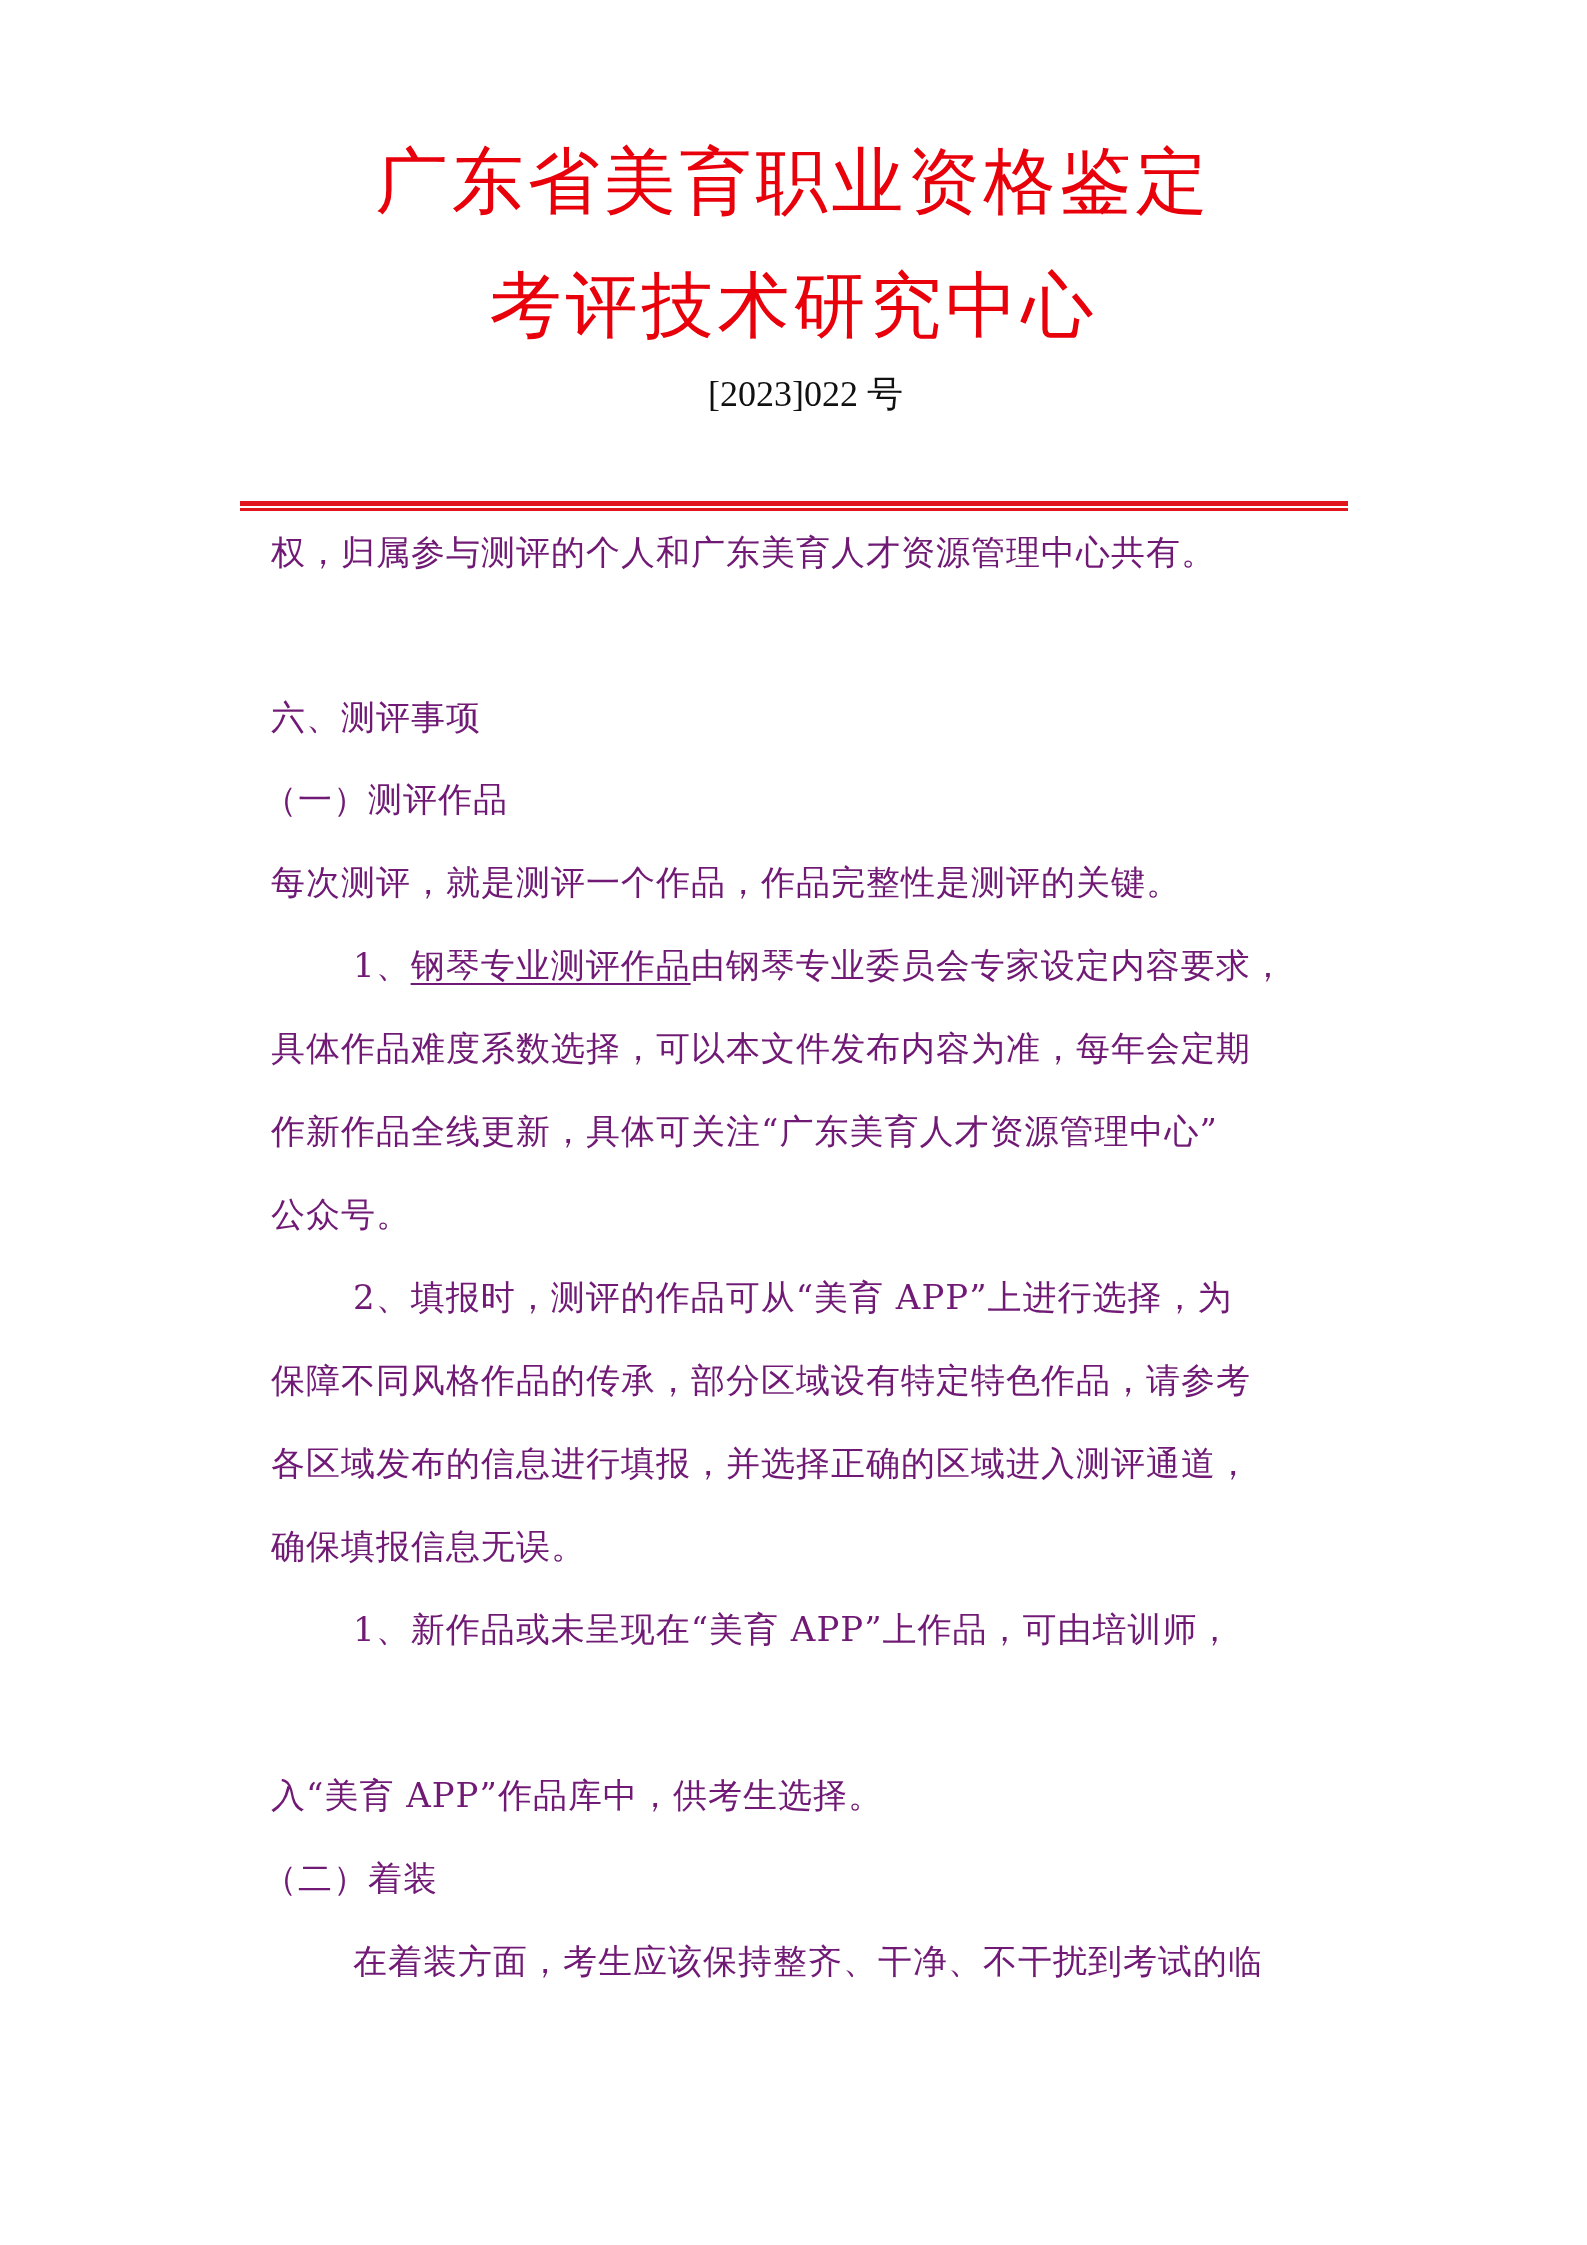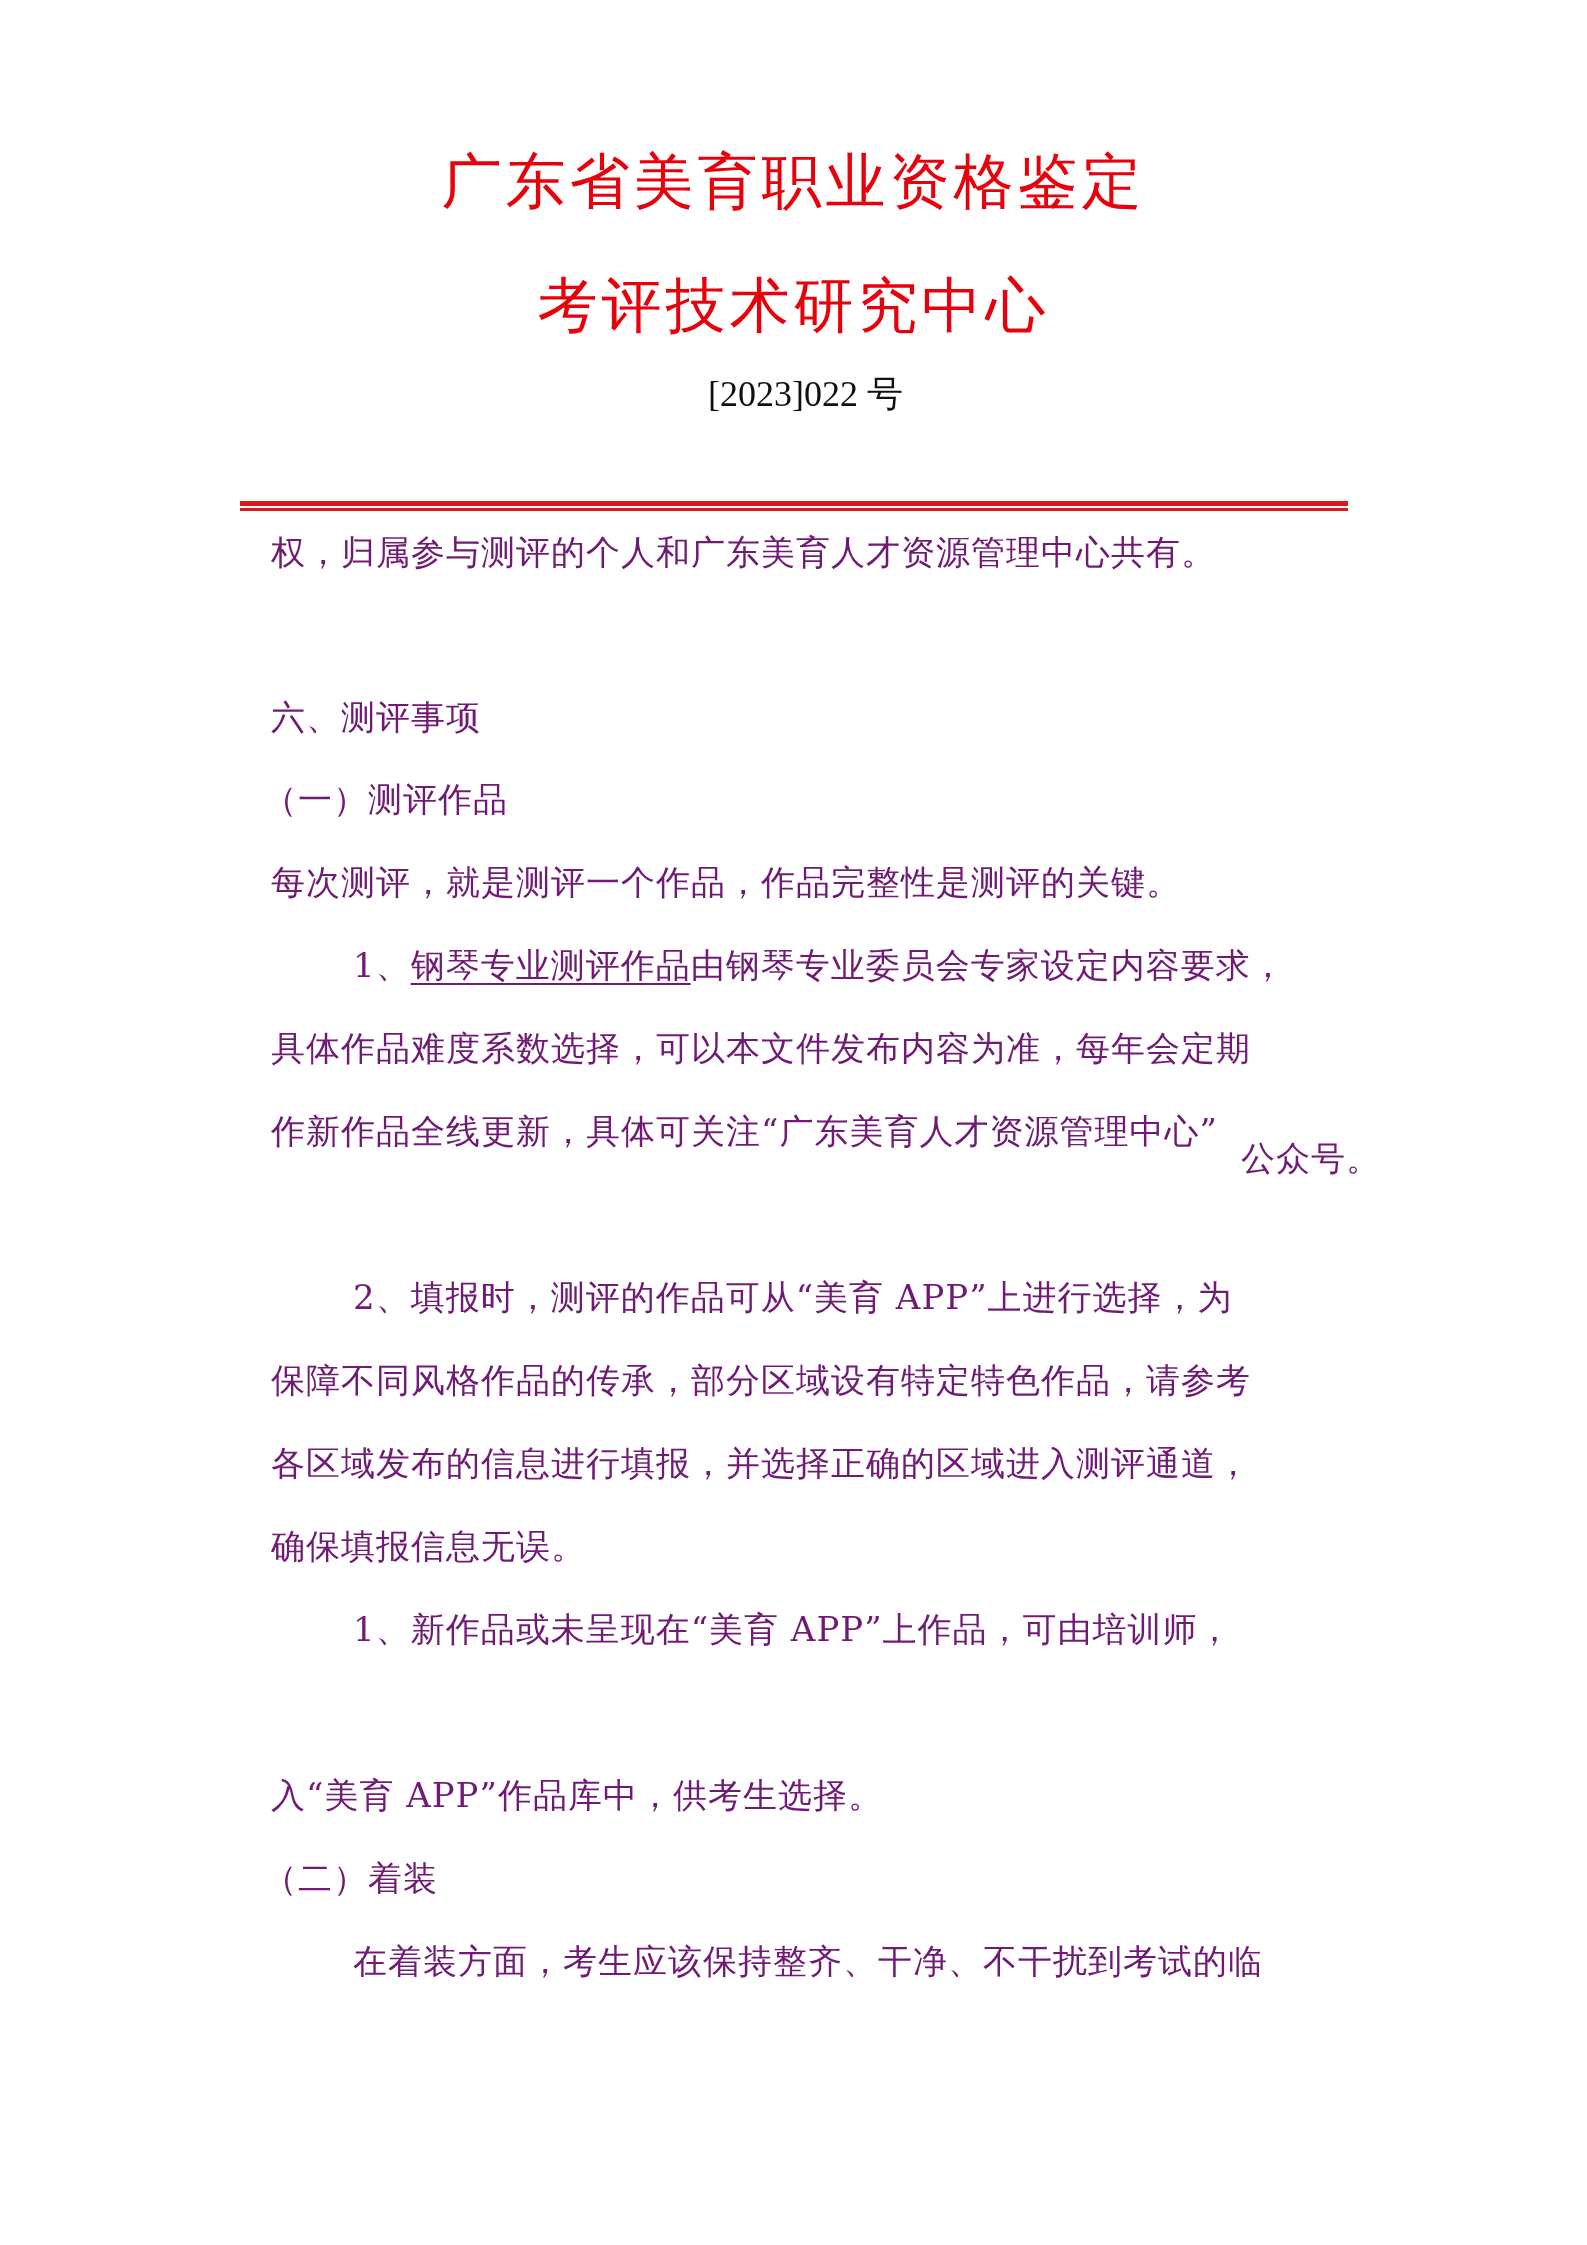--- a/index.html
+++ b/index.html
@@ -2,21 +2,21 @@
 <html><head>
 <meta charset="utf-8">
 <style>
   html, body { margin:0; padding:0; background:#ffffff; }
   body { width:1587px; height:2245px; position:relative; overflow:hidden;
          font-family:"DejaVu Serif","Liberation Serif",serif; color:#111; }
   .page { position:absolute; left:0; top:0; width:1587px; height:2245px; background:#fff; }
 
   .header-title { position:absolute; left:0; width:1587px; text-align:center;
                   color:#e8000b; font-family:"DejaVu Serif","Liberation Serif",serif;
-                  font-size:60px; line-height:110px; letter-spacing:4px; font-weight:normal; }
+                  font-size:72px; line-height:110px; letter-spacing:4px; font-weight:normal; }
   .title-1 { top:126px; }
   .title-2 { top:250px; }
   .doc-number { position:absolute; top:372px; left:12px; width:1587px; text-align:center;
                 font-size:36px; line-height:44px; color:#111;
                 font-family:"Liberation Serif","DejaVu Serif",serif; }
 
   .rule-thick { position:absolute; left:240px; width:1108px; top:501px; height:5px; background:#e0161b; }
   .rule-thin  { position:absolute; left:240px; width:1108px; top:508px; height:3px; background:#e0161b; }
 
   .line { position:absolute; left:240px; width:1110px; font-size:34px; line-height:44px;
@@ -42,21 +42,21 @@
 
   <div class="line" style="top:777px; left:232px;">（一）测评作品</div>
 
   <div class="line" style="top:860px;">每次测评，就是测评一个作品，作品完整性是测评的关键。</div>
 
   <div class="line indent" style="top:943px;">
     <span>1、</span><span class="u">钢琴专业测评作品</span><span>由钢琴专业委员会专家设定内容要求，</span>
   </div>
   <div class="line" style="top:1026px;">具体作品难度系数选择，可以本文件发布内容为准，每年会定期</div>
   <div class="line" style="top:1109px;">作新作品全线更新，具体可关注“广东美育人才资源管理中心”</div>
-  <div class="line" style="top:1136px;text-align:right;">公众号。</div>
+  <div class="line" style="top:1192px;">公众号。</div>
 
   <div class="line indent" style="top:1275px;">2、填报时，测评的作品可从“美育 APP”上进行选择，为</div>
   <div class="line" style="top:1358px;">保障不同风格作品的传承，部分区域设有特定特色作品，请参考</div>
   <div class="line" style="top:1441px;">各区域发布的信息进行填报，并选择正确的区域进入测评通道，</div>
   <div class="line" style="top:1524px;">确保填报信息无误。</div>
 
   <div class="line indent" style="top:1607px;">1、新作品或未呈现在“美育 APP”上作品，可由培训师，</div>
   <div class="line" style="top:1773px;">入“美育 APP”作品库中，供考生选择。</div>
 
   <div class="line" style="top:1856px; left:232px;">（二）着装</div>

